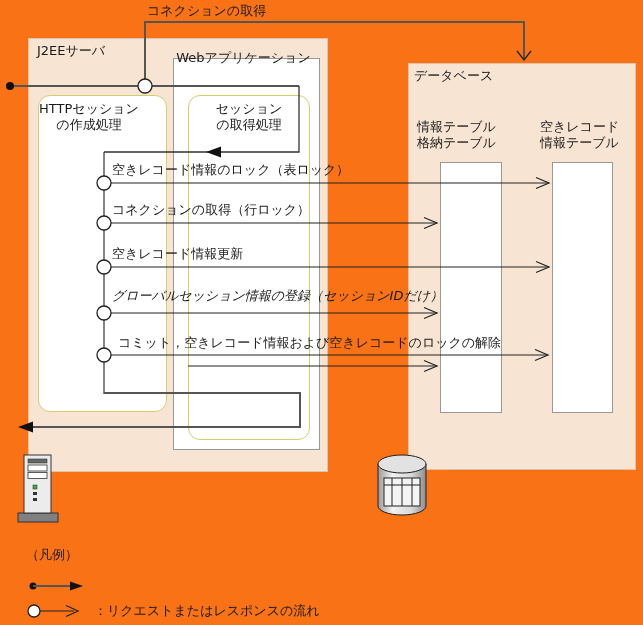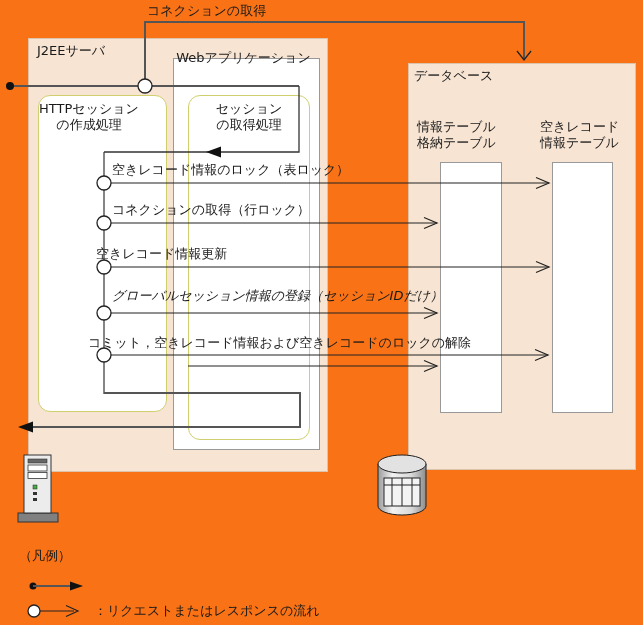--- a/index.html
+++ b/index.html
@@ -43,23 +43,23 @@
   <div class="lbl prelines center" style="left:188px;top:101px;width:122px;">セッション
 の取得処理</div>
   <div class="lbl" style="left:414px;top:68px;">データベース</div>
   <div class="lbl prelines" style="left:417px;top:119px;">情報テーブル
 格納テーブル</div>
   <div class="lbl prelines" style="left:528px;top:119px;margin-left:12px;">空きレコード
 情報テーブル</div>
 
   <div class="lbl" style="left:112px;top:162px;">空きレコード情報のロック（表ロック）</div>
   <div class="lbl" style="left:112px;top:202px;">コネクションの取得（行ロック）</div>
-  <div class="lbl" style="left:96px;top:246px;text-align:center;">空きレコード情報更新</div>
+  <div class="lbl" style="left:112px;top:246px;text-align:center;">空きレコード情報更新</div>
   <div class="lbl" style="left:112px;top:288px;font-style:italic;">グローバルセッション情報の登録（セッションIDだけ）</div>
-  <div class="lbl" style="left:88px;top:335px;">コミット，空きレコード情報および空きレコードのロックの解除</div>
+  <div class="lbl" style="left:105px;top:335px;padding-left:13px;">コミット，空きレコード情報および空きレコードのロックの解除</div>
 
   <svg id="overlay" width="643" height="625" viewBox="0 0 643 625">
 
     <path d="M145,80 V22 H524 V59" fill="none" stroke="#555" stroke-width="2"></path>
     <polyline points="517,51 524,60 531,51" fill="none" stroke="#222" stroke-width="1.3"></polyline>
 
     <path d="M10,86 H299" fill="none" stroke="#555" stroke-width="2"></path>
     <circle cx="10" cy="86" r="4" fill="#111"></circle>
     <path d="M299,86 V152 H104" fill="none" stroke="#333" stroke-width="1.3"></path>
     <polygon points="206,152 221,146.5 221,157.5" fill="#111"></polygon>
@@ -112,21 +112,21 @@
     </defs>
     <path d="M4,12 V54 A24,9 0 0 0 52,54 V12" fill="url(#cylgrad)" stroke="#222"></path>
     <ellipse cx="28" cy="12" rx="24" ry="9" fill="#e2e2e2" stroke="#222"></ellipse>
     <rect x="10" y="26" width="36" height="28" fill="#f4f4f4" stroke="#222"></rect>
     <line x1="10" y1="33" x2="46" y2="33" stroke="#222"></line>
     <line x1="18" y1="26" x2="18" y2="54" stroke="#222"></line>
     <line x1="28" y1="26" x2="28" y2="54" stroke="#222"></line>
     <line x1="38" y1="26" x2="38" y2="54" stroke="#222"></line>
   </svg>
 
-  <div class="lbl" style="left:19px;top:548px;">（凡例）</div>
+  <div class="lbl" style="left:26px;top:548px;font-family:Liberation Mono, monospace;">（凡例）</div>
 
   <svg class="legend-row-sym" style="left:28px;top:579px;" width="60" height="14" viewBox="0 0 60 14">
     <circle cx="5" cy="7" r="3.5" fill="#111"></circle>
     <line x1="5" y1="7" x2="44" y2="7" stroke="#555" stroke-width="2"></line>
     <polygon points="55,7 42,2.5 42,11.5" fill="#111"></polygon>
   </svg>
 
   <svg class="legend-row-sym" style="left:26px;top:603px;" width="62" height="16" viewBox="0 0 62 16">
     <circle cx="8" cy="8" r="6" fill="#fff" stroke="#222" stroke-width="1.3"></circle>
     <line x1="14" y1="8" x2="48" y2="8" stroke="#222" stroke-width="1.2"></line>

